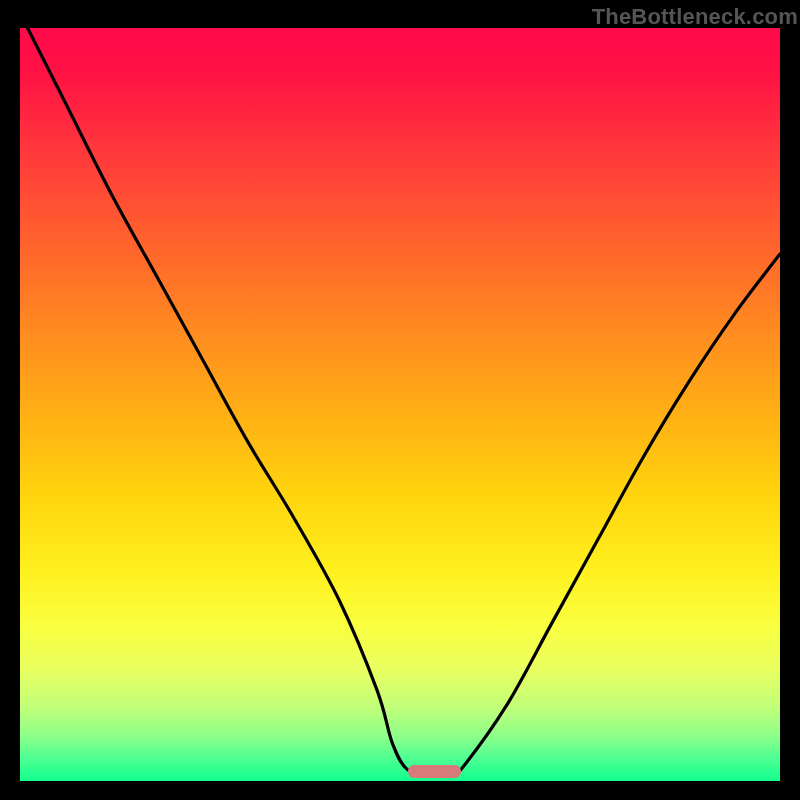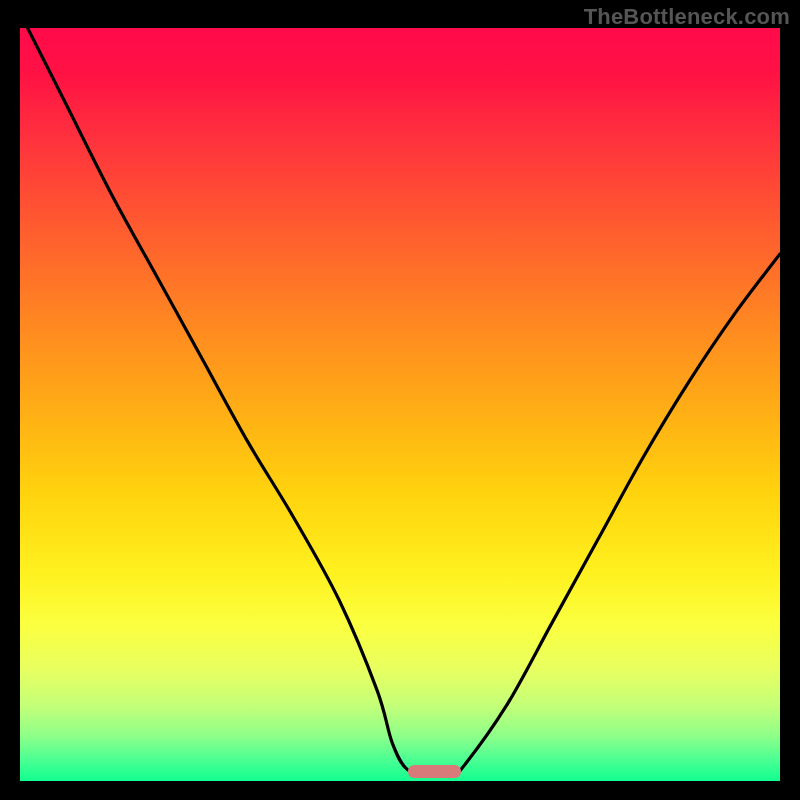--- a/index.html
+++ b/index.html
@@ -13,21 +13,21 @@
   }
   .frame {
     position: relative;
     width: 800px;
     height: 800px;
     background: #000;
   }
   .watermark {
     position: absolute;
     top: 4px;
-    right: 10px;
+    right: 2px;
     color: #555;
     font-size: 22px;
     font-weight: 600;
     letter-spacing: 0.2px;
     z-index: 10;
   }
   .plot {
     position: absolute;
     left: 20px;
     top: 28px;

